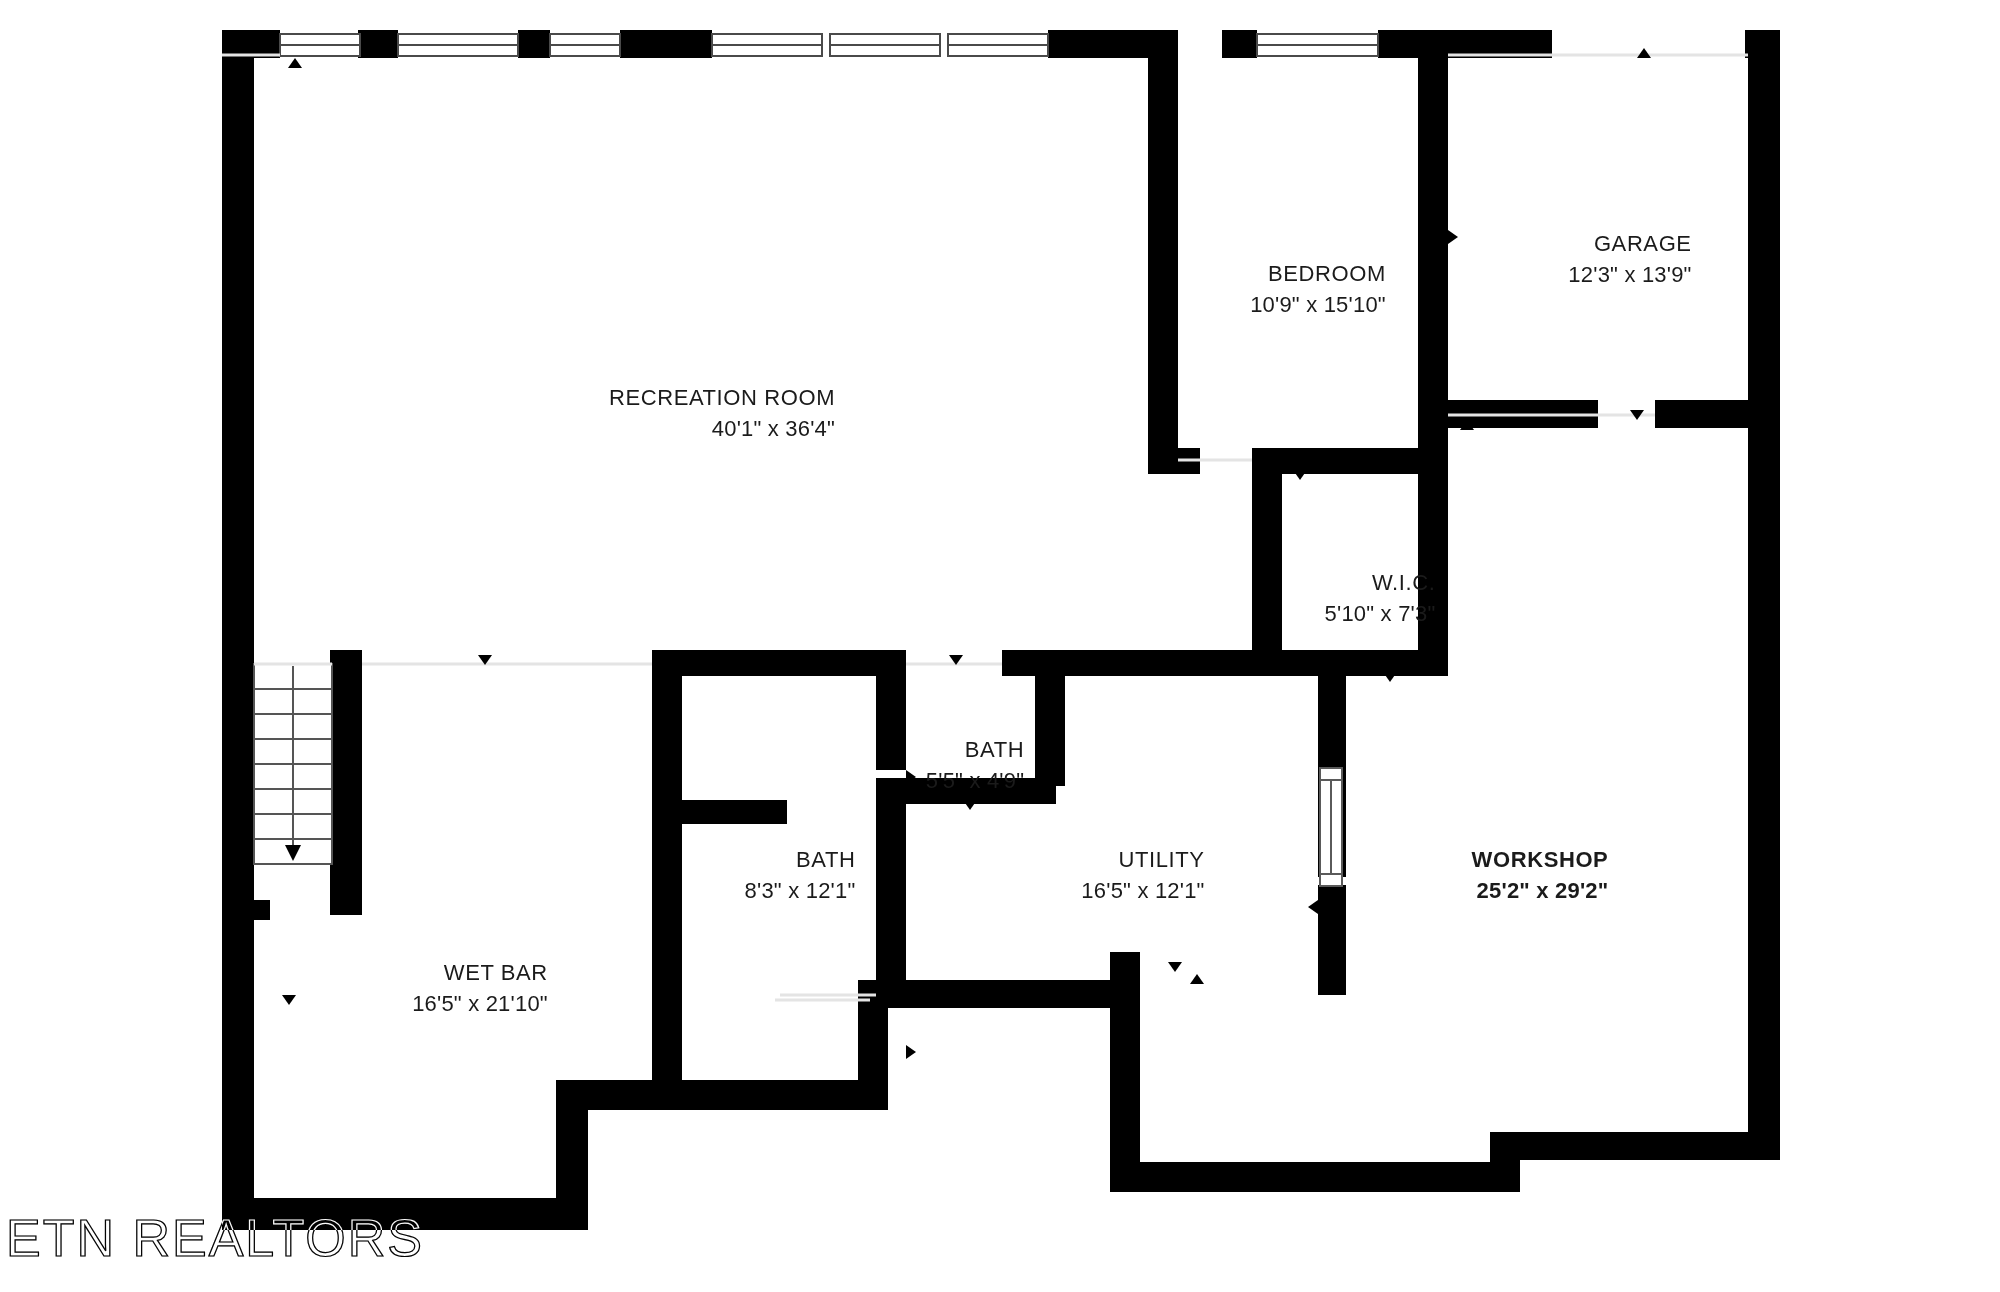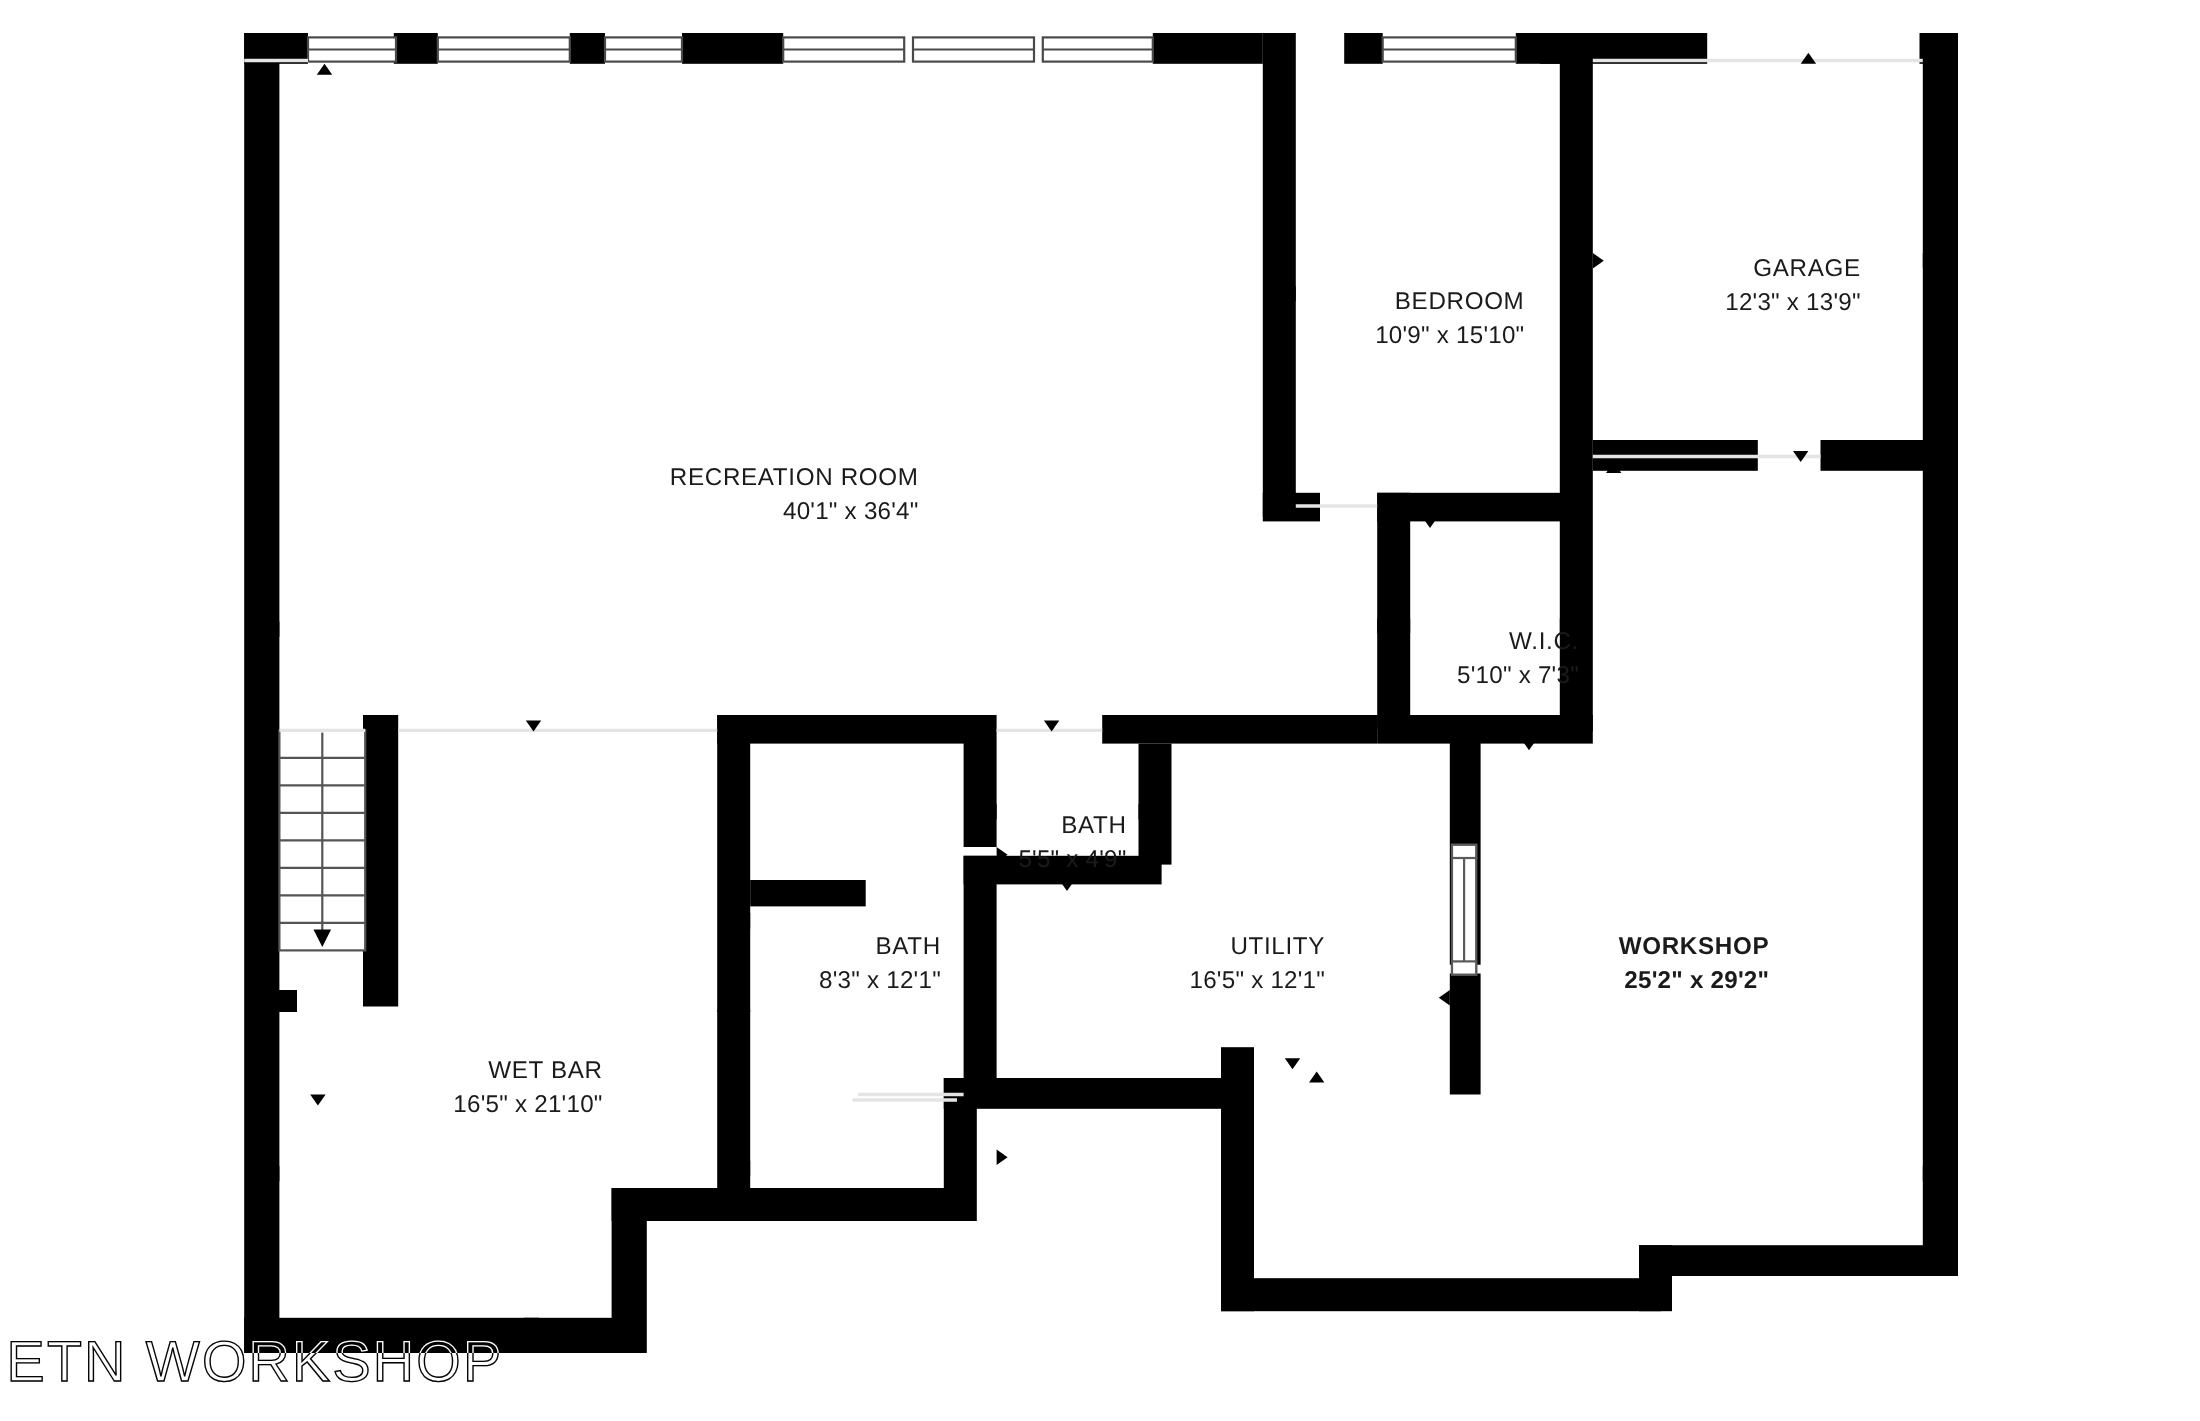--- a/index.html
+++ b/index.html
@@ -259,21 +259,21 @@
     <polygon points="1460,430 1474,430 1467,420"></polygon>
 
     <polygon points="478,655 492,655 485,665"></polygon>
     <polygon points="949,655 963,655 956,665"></polygon>
 
     <polygon points="798,1080 812,1080 805,1090"></polygon>
   </g>
 
 </svg>
 
-<div class="room-label" id="lbl-recreation-room" style="left: 722px; top: 382px; margin-top: 36px;">
+<div class="room-label" id="lbl-recreation-room" style="left: 722px; top: 382px;">
   <span class="rl-name">RECREATION ROOM</span>
   <span class="rl-dim">40'1" x 36'4"</span>
 </div>
 <div class="room-label" id="lbl-bedroom" style="left: 1318px; top: 258px;">
   <span class="rl-name">BEDROOM</span>
   <span class="rl-dim">10'9" x 15'10"</span>
 </div>
 <div class="room-label" id="lbl-garage" style="left: 1630px; top: 228px;">
   <span class="rl-name">GARAGE</span>
   <span class="rl-dim">12'3" x 13'9"</span>
@@ -296,13 +296,13 @@
 </div>
 <div class="room-label" id="lbl-workshop" style="left: 1540px; top: 844px; font-weight: bold;">
   <span class="rl-name">WORKSHOP</span>
   <span class="rl-dim">25'2" x 29'2"</span>
 </div>
 <div class="room-label" id="lbl-wet-bar" style="left: 480px; top: 957px;">
   <span class="rl-name">WET BAR</span>
   <span class="rl-dim">16'5" x 21'10"</span>
 </div>
 
-<div id="watermark" class="wm-over">ETN WORKSHOP</div>
+<div id="watermark" class="wm-over">ETN REALTORS</div>
 
 </body></html>

